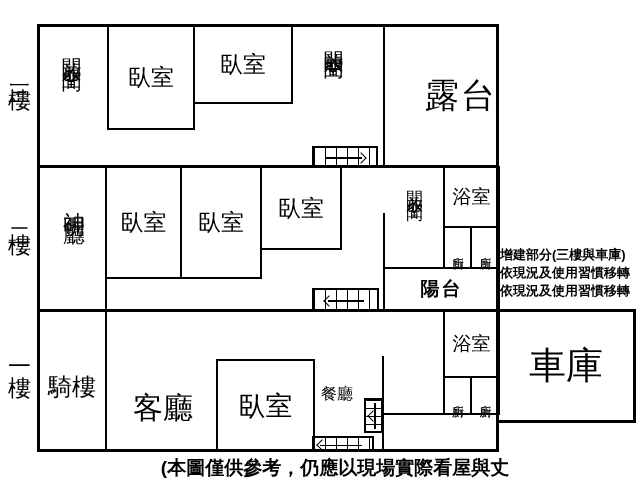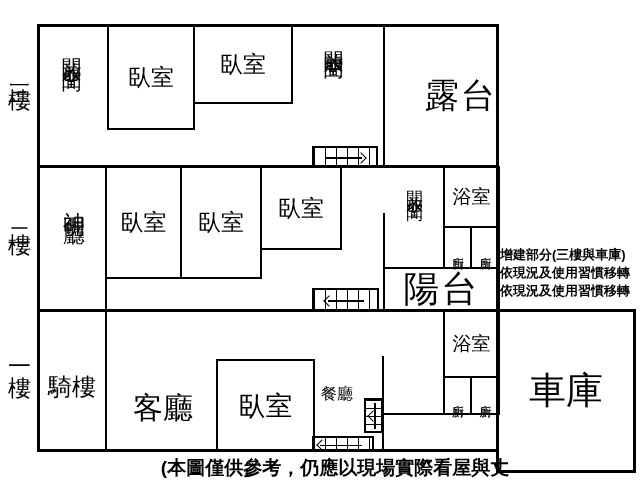--- a/index.html
+++ b/index.html
@@ -22,21 +22,21 @@
   .cap{position:absolute;left:155px;top:455px;width:360px;text-align:center;font-size:19px;font-weight:700;}
 </style>
 </head>
 <body>
 
 <div id="plan">
 
   <div class="box thick" style="left:37px;top:24px;width:462px;height:428px;"></div>
   <div class="wall" style="left:37px;top:165px;width:462px;height:3px;"></div>
   <div class="wall" style="left:37px;top:309px;width:462px;height:3px;"></div>
-  <div class="box thick" style="left:496px;top:309px;width:140px;height:164px;">
+  <div class="box thick" style="left:496px;top:309px;width:140px;height:114px;">
     <span class="lbl" style="position:static;font-size:37px;">車庫</span>
   </div>
 
   <div class="lbl vtext" style="left:5px;top:66px;font-size:23px;letter-spacing:4px;">三樓</div>
   <div class="lbl vtext" style="left:59px;top:42px;font-size:20px;letter-spacing:5px;">開放空間</div>
 
   <div class="box" style="left:107px;top:24px;width:88px;height:106px;">
     <span style="font-size:23px;">臥室</span>
   </div>
   <div class="box" style="left:193px;top:24px;width:100px;height:80px;">
@@ -75,21 +75,21 @@
     <span style="font-size:19px;">浴室</span>
   </div>
   <div class="box" style="left:443px;top:226px;width:29px;height:43px;">
     <span class="vtext" style="font-size:12px;letter-spacing:1px;">廁所</span>
   </div>
   <div class="box" style="left:470px;top:226px;width:30px;height:43px;">
     <span class="vtext" style="font-size:12px;letter-spacing:1px;">廁所</span>
   </div>
 
   <div class="box" style="left:383px;top:267px;width:117px;height:44px;">
-    <span style="font-size:36px;letter-spacing:2px;">陽台</span>
+    <span style="font-size:19px;letter-spacing:2px;font-weight:bold;">陽台</span>
   </div>
 
   <div class="box rungs-x" style="left:312px;top:288px;width:67px;height:23px;">
     <span class="aline" style="left:14px;top:10px;width:36px;height:1.5px;"></span>
     <span class="chev l" style="left:11px;top:6.5px;"></span>
   </div>
 
   <div class="lbl vtext" style="left:5px;top:354px;font-size:23px;letter-spacing:4px;">一樓</div>
   <div class="wall" style="left:105px;top:310px;width:2px;height:142px;"></div>
   <div class="lbl ctr" style="left:39px;top:371px;width:66px;font-size:24px;">騎樓</div>

